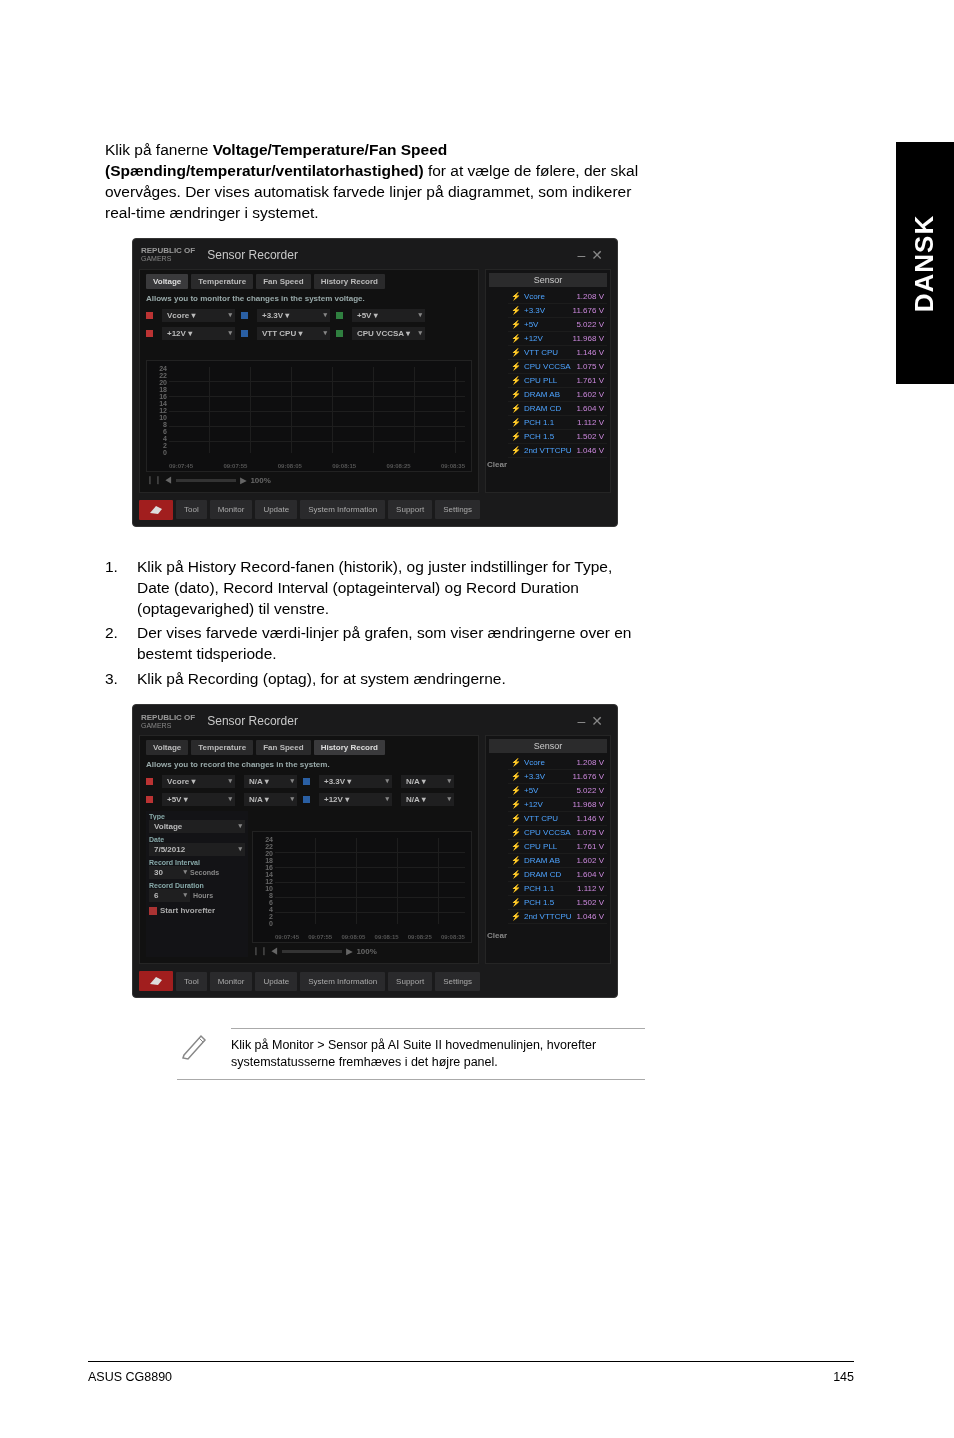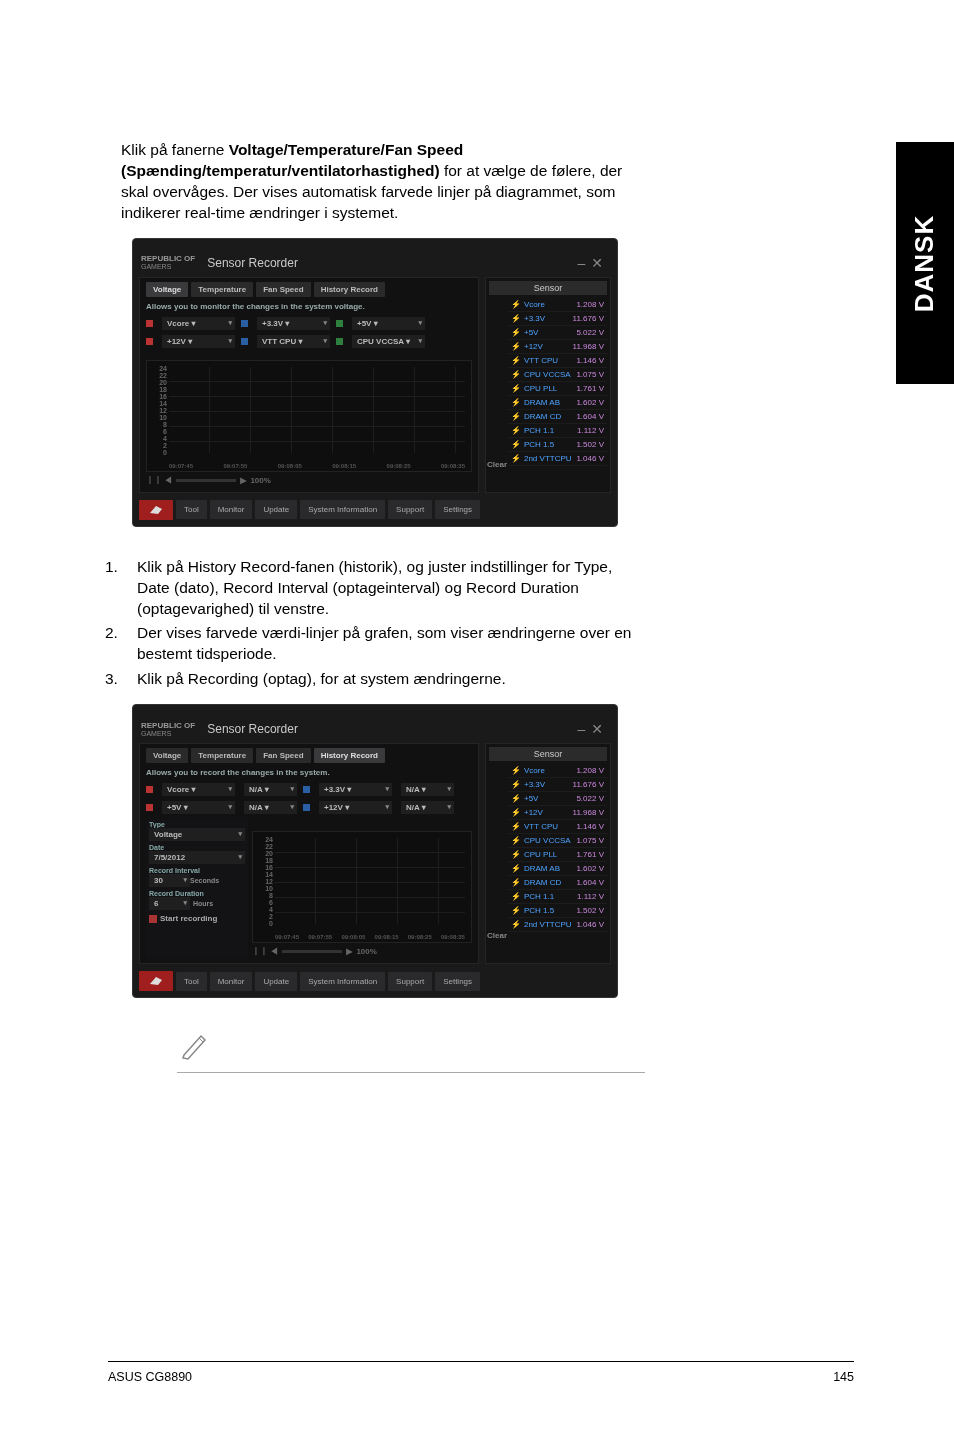--- a/index.html
+++ b/index.html
@@ -21,21 +21,21 @@
     }
     h2 {
       font-size: 20px;
       font-weight: bold;
       margin: 0 0 6px 0;
       line-height: 1.3;
     }
     .para {
       font-size: 15.5px;
       line-height: 1.35;
-      margin: 0 0 14px 16px;
+      margin: 0 0 14px 0;
     }
     .para b { font-weight: bold; }
     .app-shot {
       display: block;
       margin: 0 auto 30px auto;
       width: 486px;
     }
     .app-window {
       background: #1a1a1b;
       border: 1px solid #333;
@@ -43,21 +43,21 @@
       color: #ccc;
       font-family: Arial, sans-serif;
       font-size: 9px;
       position: relative;
       padding-bottom: 6px;
     }
     .app-titlebar {
       display: flex;
       align-items: center;
       justify-content: space-between;
-      padding: 16px 8px 2px 8px;
+      padding: 8px 8px 2px 8px;
     }
     .app-titlebar .brand {
       font-size: 8px;
       line-height: 1;
       color: #aaa;
     }
     .app-titlebar .brand .line1 { color: #999; font-weight: bold; }
     .app-titlebar .brand .line2 { color: #888; font-size: 7px; }
     .app-titlebar .apptitle {
       color: #c9c9c9;
@@ -127,21 +127,21 @@
       min-width:54px;
     }
     .dropbox:after{
       content:"▾"; position:absolute; right:3px; top:2px; color:#888; font-size:7px;
     }
     .chart {
       background:#0e0e0f;
       border:1px solid #222;
       height:110px;
       position:relative;
-      margin-top:12px;
+      margin-top:20px;
     }
     .chart .grid {
       position:absolute; inset:6px 6px 18px 22px;
       background:
         repeating-linear-gradient(to bottom, transparent 0 14px, #1e1e1e 14px 15px),
         repeating-linear-gradient(to right, transparent 0 40px, #1e1e1e 40px 41px);
     }
     .chart .ylabels {
       position:absolute; left:2px; top:4px; bottom:16px;
       display:flex; flex-direction:column; justify-content:space-between;
@@ -244,21 +244,21 @@
     .note-text {
       font-size: 12.5px;
       line-height:1.35;
       border-top: 1px solid #aaa;
       padding-top: 8px;
       flex:1;
     }
     .note-sep { border-top:1px solid #aaa; margin-left:72px; max-width:630px; margin-top:8px;}
     .footer {
       position:absolute;
-      bottom:54px; left:108px; right:100px;
+      bottom:54px; left:88px; right:100px;
       border-top:1px solid #000;
       padding-top:8px;
       font-size:12.5px;
       display:flex; justify-content:space-between;
     }
   </style>
 </head>
 <body>
 
 <div class="side-tab">
@@ -502,21 +502,21 @@
                 </div>
               <div class="field">
                   <div class="fieldlabel">Record Duration</div>
                   <div style="display:flex;gap:3px">
                     <div class="dropbox" style="min-width:22px">6</div>
                     <span style="font-size:7px;color:#888;align-self:center">Hours</span>
                   </div>
                 </div>
               <div class="chk">
                   <span class="chkb"></span>
-                  <span>Start recording</span>
+                  <span>Start hvorefter</span>
                 </div>
             </div>
             <div style="flex:1">
               <div class="chart" style="height:110px">
                 <div class="ylabels" id="yl2">
                     <div>24</div>
                     <div>22</div>
                     <div>20</div>
                     <div>18</div>
                     <div>16</div>
@@ -614,20 +614,21 @@
     </div>
   </div>
 
   <div class="note-row">
     <div class="note-icon">
       <svg width="36" height="36" viewBox="0 0 36 36">
           <path d="M7 27 L24 8 L28 12 L11 31 L6 30 Z" fill="none" stroke="#888" stroke-width="1.5"></path>
           <path d="M22 10 L26 14" stroke="#888" stroke-width="1"></path>
         </svg>
     </div>
+    <div class="note-text">Klik på Monitor &gt; Sensor på AI Suite II hovedmenulinjen, hvorefter systemstatusserne fremhæves i det højre panel.</div>
   </div>
   <div class="note-sep"></div>
 
 </div>
 
 <div class="footer">
   <span>ASUS CG8890</span>
   <span>145</span>
 </div>
 

